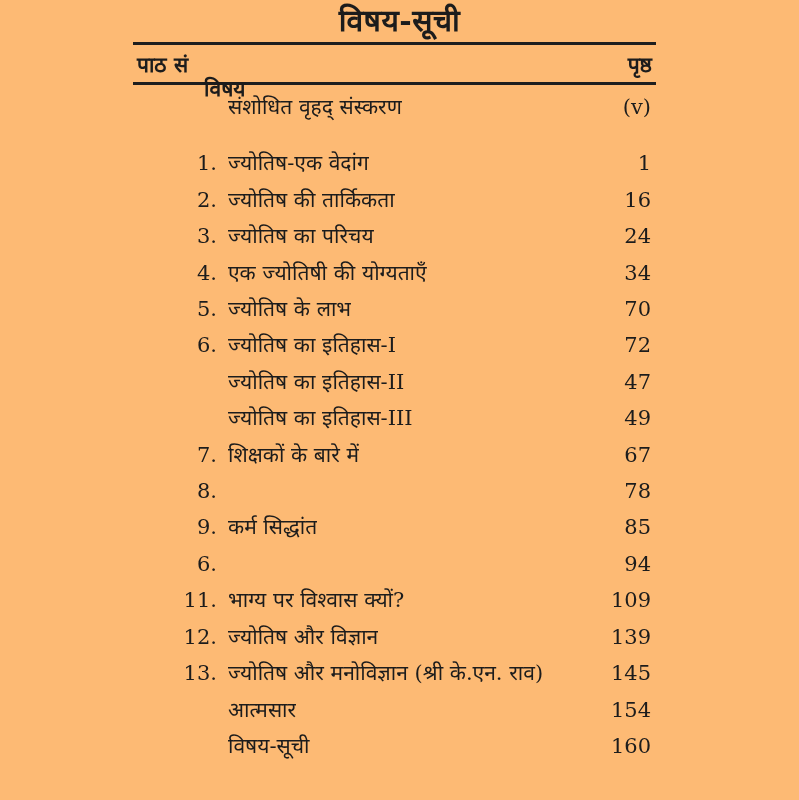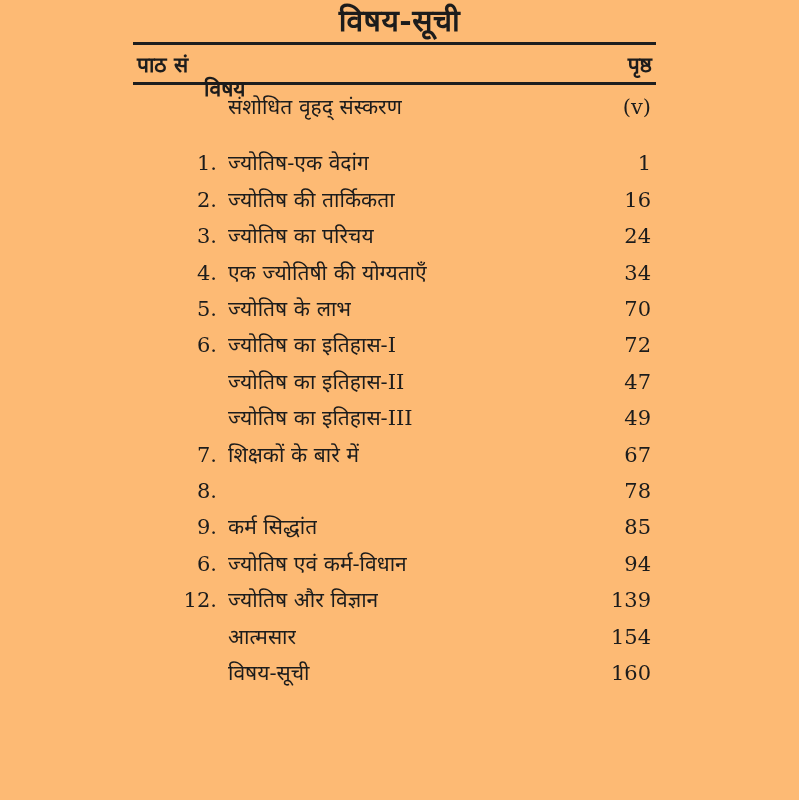--- a/index.html
+++ b/index.html
@@ -141,27 +141,36 @@
         <span class="num">8.</span>
         <span class="page">78</span>
       </div>
       <div class="row">
         <span class="num">9.</span>
         <span class="title">कर्म सिद्धांत</span>
         <span class="page">85</span>
       </div>
       <div class="row">
         <span class="num">6.</span>
-        <span class="title">ज्योतिष एवं कर्म-विधान</span>
         <span class="page">94</span>
+      </div>
+      <div class="row">
+        <span class="num">11.</span>
+        <span class="title">भाग्य पर विश्वास क्यों?</span>
+        <span class="page">109</span>
       </div>
       <div class="row">
         <span class="num">12.</span>
         <span class="title">ज्योतिष और विज्ञान</span>
         <span class="page">139</span>
+      </div>
+      <div class="row">
+        <span class="num">13.</span>
+        <span class="title">ज्योतिष और मनोविज्ञान (श्री के.एन. राव)</span>
+        <span class="page">145</span>
       </div>
       <div class="row">
         <span class="num"></span>
         <span class="title">आत्मसार</span>
         <span class="page">154</span>
       </div>
       <div class="row">
         <span class="num"></span>
         <span class="title">विषय-सूची</span>
         <span class="page">160</span>

